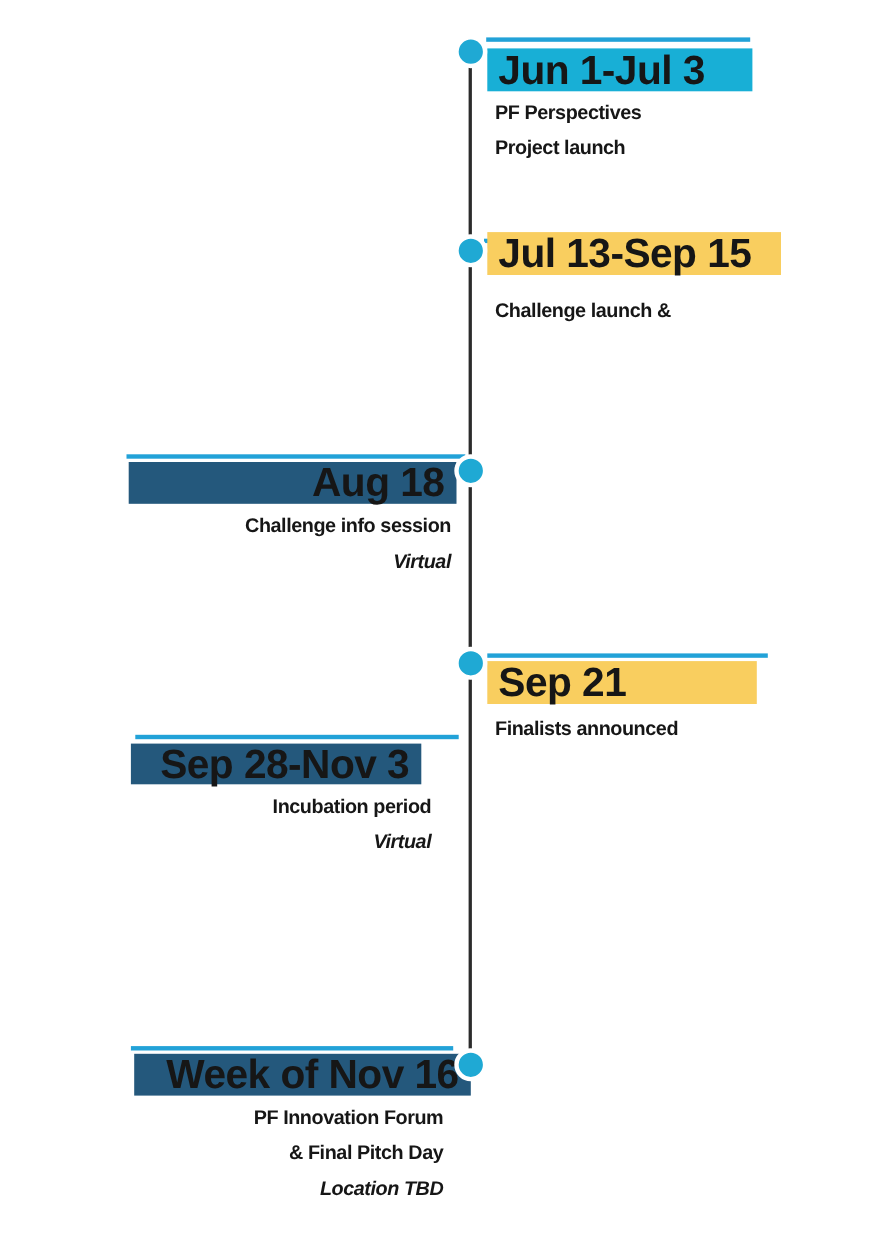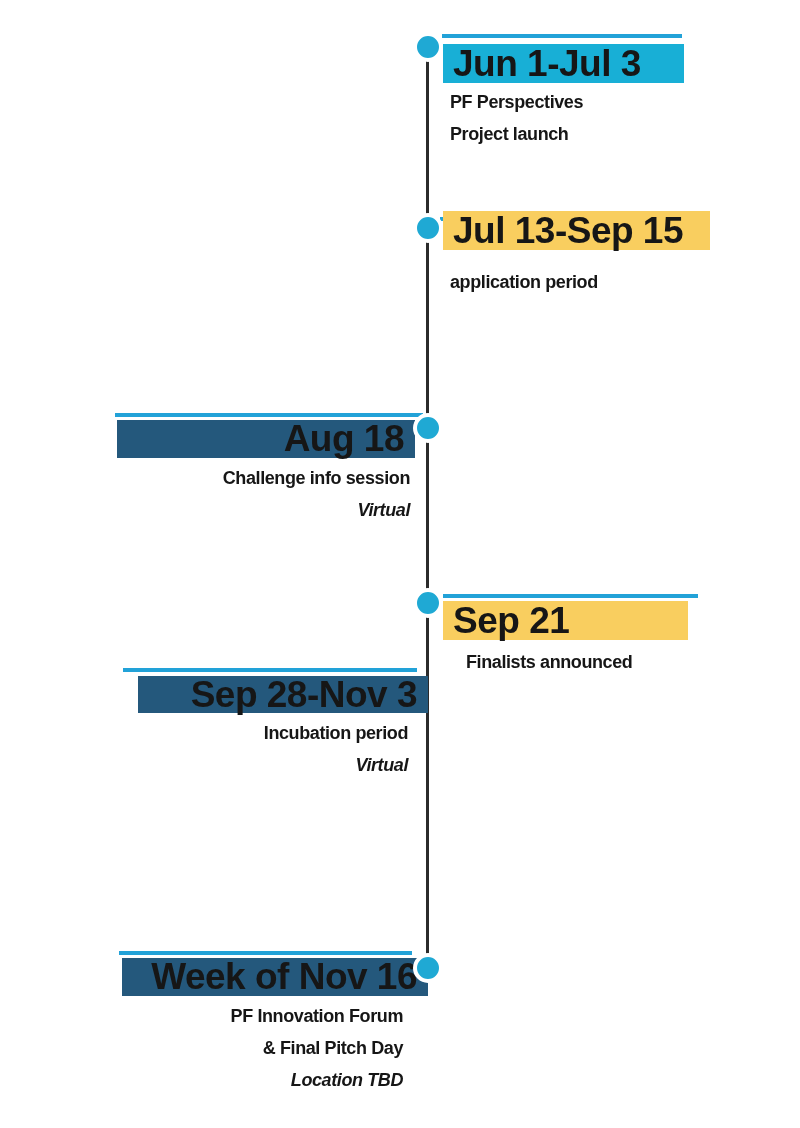--- a/index.html
+++ b/index.html
@@ -94,26 +94,26 @@
   .e2 .desc   { left: 450px; top: 266px; text-align: left; }
 
   
   .e3 .accent { left: 115px; top: 413px; width: 308px; }
   .e3 .bar    { left: 117px; top: 420px; width: 298px; height: 38px; }
   .e3 .desc   { right: 390px; top: 462px; text-align: right; }
 
   
   .e4 .accent { left: 443px; top: 594px; width: 255px; }
   .e4 .bar    { left: 443px; top: 601px; width: 245px; height: 39px; }
-  .e4 .desc   { left: 466px; top: 646px; text-align: right; }
+  .e4 .desc   { left: 450px; top: 646px; text-align: right; }
 
   
   .e5 .accent { left: 123px; top: 668px; width: 294px; }
-  .e5 .bar    { left: 138px; top: 676px; width: 290px; height: 37px; }
-  .e5 .desc   { right: 392px; top: 717px; text-align: right; }
+  .e5 .bar    { left: 119px; top: 676px; width: 264px; height: 37px; }
+  .e5 .desc   { right: 408px; top: 717px; text-align: right; }
 
   
   .e6 .accent { left: 119px; top: 951px; width: 293px; }
   .e6 .bar    { left: 122px; top: 958px; width: 306px; height: 38px; }
   .e6 .desc   { right: 397px; top: 1000px; text-align: right; }
 </style>
 </head>
 <body>
 
 <div class="canvas">
@@ -136,21 +136,21 @@
       <div>Project launch</div>
     </div>
   </section>
 
   <section class="event e2">
     <div class="accent"></div>
     <div class="bar bar-yellow side-right">
       <span class="date">Jul 13-Sep 15</span>
     </div>
     <div class="desc">
-      <div>application period</div>
+      <div>Challenge launch &amp;</div>
     </div>
   </section>
 
   <section class="event e3">
     <div class="accent"></div>
     <div class="bar bar-dark side-left">
       <span class="date">Aug 18</span>
     </div>
     <div class="desc">
       <div>Challenge info session</div>

